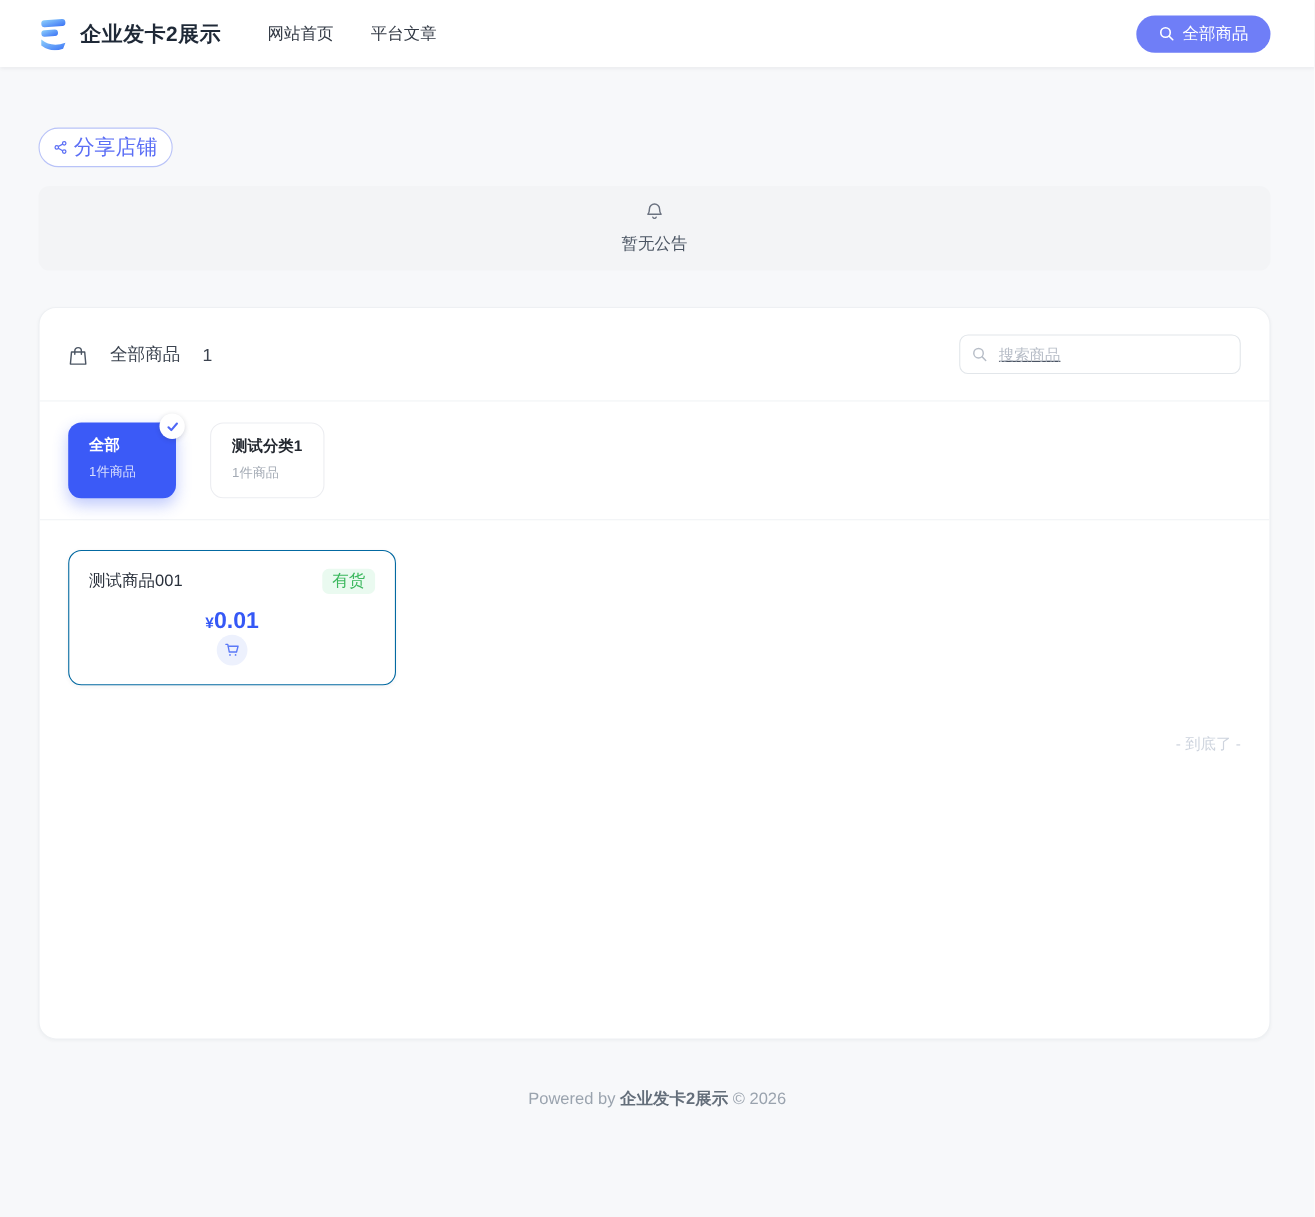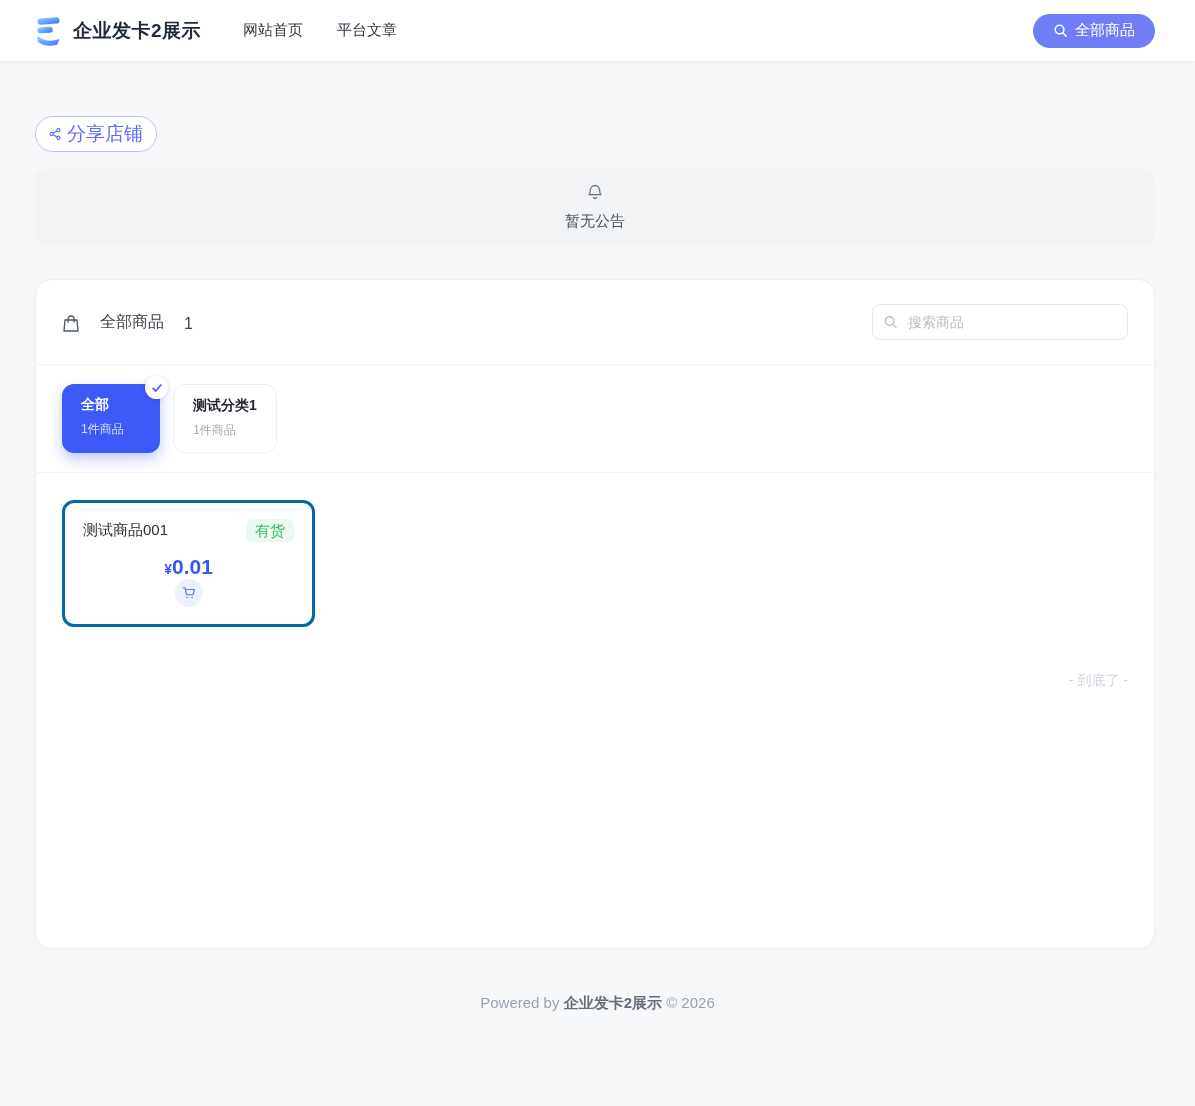--- a/index.html
+++ b/index.html
@@ -96,29 +96,30 @@
   .panel-title { font-size: 16px; color: #3b434f; }
   .panel-count { font-size: 16px; color: #3b434f; }
   .search-box { position: relative; width: 256px; }
   .search-box input {
     width: 100%; height: 36px;
     border: 1px solid #e2e6ea; border-radius: 8px;
     padding: 0 12px 0 35px;
     font-size: 14px; color: #374151;
     outline: none; background: #ffffff;
     font-family: inherit;
+    text-decoration: underline;
   }
   .search-box input::placeholder { color: #b7bdc7; }
   .search-box .s-icon {
     position: absolute; left: 11px; top: 50%; transform: translateY(-50%);
     color: #b7bdc7; display: flex;
   }
   .divider { height: 1px; background: #f1f3f6; }
 
-  .tabs-row { display: flex; gap: 13px; padding: 19px 26px; }
+  .tabs-row { display: flex; gap: 31px; padding: 19px 26px; }
   .cat-tab {
     position: relative;
     border-radius: 12px;
     padding: 12px 19px 13px;
     cursor: pointer;
     min-width: 98px;
   }
   .cat-tab .cat-name { font-size: 14px; font-weight: bold; }
   .cat-tab .cat-count { font-size: 12px; margin-top: 7px; }
   .cat-tab.selected {
@@ -134,23 +135,23 @@
     position: absolute; top: -8px; right: -8px;
     width: 23px; height: 23px; border-radius: 50%;
     background: #ffffff;
     box-shadow: 0 1px 5px rgba(31,41,55,0.18);
     display: flex; align-items: center; justify-content: center;
     color: #4f68f6;
   }
 
   .products-area { padding: 27px 26px 46px; }
   .product-card {
-    width: 253px;
+    width: 298px;
     background: #ffffff;
-    border: 3px solid #0369a1;
+    border: 1px solid #0369a1;
     border-radius: 12px;
     padding: 16px 18px 17px;
     box-shadow: 0 1px 4px rgba(31,41,55,0.05);
     cursor: pointer;
   }
   .product-top { display: flex; align-items: center; justify-content: space-between; }
   .product-name { font-size: 15px; color: #2a313c; }
   .stock-badge {
     background: #eafaf0; color: #3cb85e;
     font-size: 15px; padding: 4px 9px;

